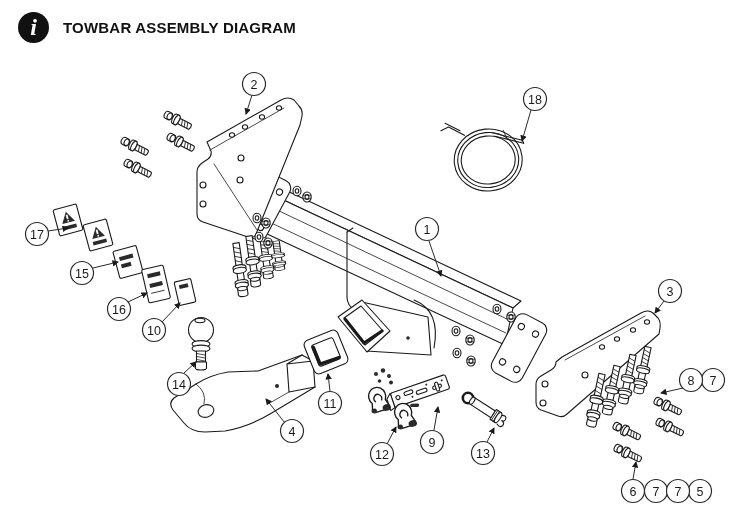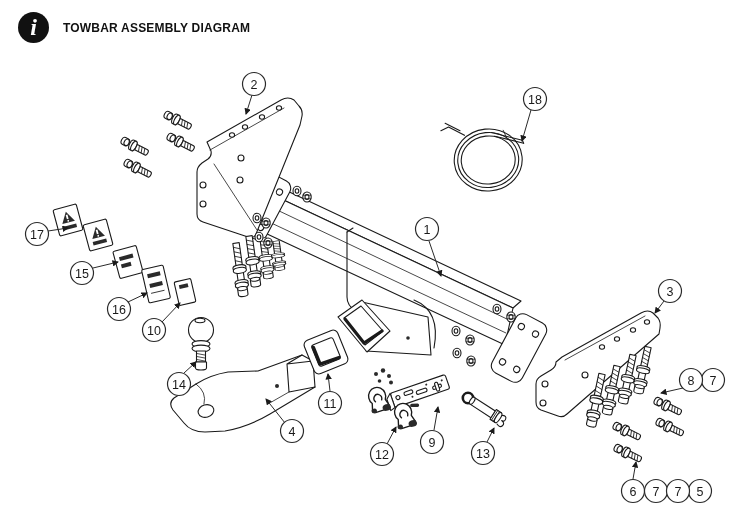--- a/index.html
+++ b/index.html
@@ -1,20 +1,20 @@
 <!DOCTYPE html>
 <html><head>
 <meta charset="utf-8">
 <style>
   html,body{margin:0;padding:0;background:#fff;}
   .page{position:relative;width:746px;height:527px;background:#fff;font-family:"Liberation Sans",sans-serif;overflow:hidden;}
   .hdr{position:absolute;left:18px;top:12px;display:flex;align-items:center;gap:14px;}
   .info-badge{width:31px;height:31px;border-radius:50%;background:#111;color:#fff;display:flex;align-items:center;justify-content:center;
     font-family:"Liberation Serif",serif;font-style:italic;font-weight:bold;font-size:24px;line-height:1;padding-bottom:2px;box-sizing:border-box;}
-  .title{font-size:12px;font-weight:bold;color:#111;letter-spacing:.2px;text-align:right;}
+  .title{font-size:15px;font-weight:bold;color:#111;letter-spacing:.2px;text-align:right;}
   svg text.co{font-family:"Liberation Sans",sans-serif;font-size:12.5px;fill:#1a1a1a;text-anchor:middle;}
   .ln{fill:none;stroke:#1a1a1a;stroke-width:1.1;stroke-linejoin:round;stroke-linecap:round;}
   .fw{fill:#fff;stroke:#1a1a1a;stroke-width:1.1;stroke-linejoin:round;stroke-linecap:round;}
   .fd{fill:#2a2a2a;stroke:none;}
   .thin{stroke-width:.8;}
   .cc{fill:#fff;stroke:#2a2a2a;stroke-width:1.2;}
   .ld{fill:none;stroke:#2a2a2a;stroke-width:1;}
 </style>
 </head>
 <body>

